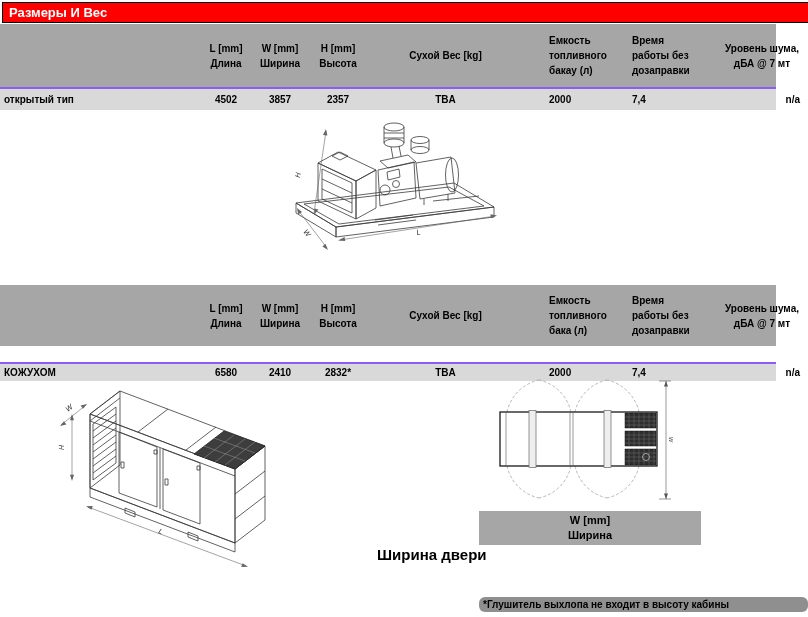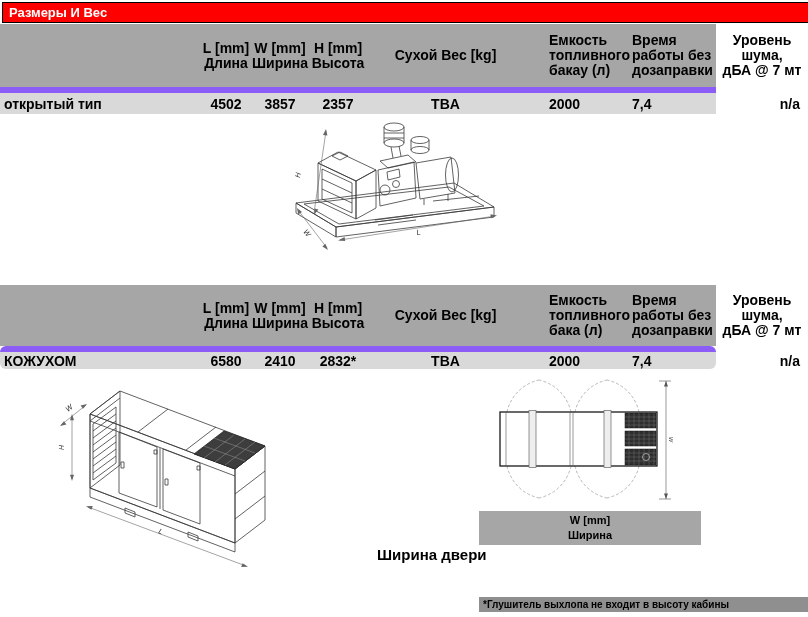--- a/index.html
+++ b/index.html
@@ -9,30 +9,30 @@
   }
   
   .title-bar {
     position:absolute; top:2px; left:2px; width:801px; height:19px;
     background:#fe0000; border:1px solid #000; color:#fff;
     font-size:13px; font-weight:bold; line-height:19px; padding-left:6px;
     box-sizing:content-box;
   }
   
   .t-head, .t-row {
-    position:absolute; left:0; width:716px; display:grid;
+    position:absolute; left:0; width:776px; display:grid;
     grid-template-columns:200px 52px 56px 60px 155px 105px 88px 92px;
-    font-size:14px; font-weight:bold; color:#000;
+    font-size:10px; font-weight:bold; color:#000;
   }
   .t-head { background:#a6a6a6; }
-  .t-row  { background:#d9d9d9; border-top:6px solid #8b5cf6; align-items:center; }
+  .t-row  { background:#d9d9d9; border-top:2px solid #8b5cf6; align-items:center; }
   .t-head--1 { top:24px;  height:63px; }
   .t-row--1  { top:87px;  height:21px; }
   .t-head--2 { top:285px; height:61px; }
-  .t-row--2  { top:346px; height:17px;border-radius:6px; }
+  .t-row--2  { top:362px; height:17px; }
   .hc { display:flex; flex-direction:column; justify-content:center; line-height:15px; }
   .hc.center { align-items:center; text-align:center; }
   .hc.left   { align-items:flex-start; text-align:left; }
   .pad-fuel  { padding-left:26px; }
   .pad-time  { padding-left:4px; }
   .vc.center { text-align:center; }
   .vc.label  { padding-left:4px; }
   .vc.right  { text-align:right; padding-right:8px; }
   
   .drawing { position:absolute; }
@@ -47,21 +47,21 @@
     position:absolute; left:479px; top:545px; width:222px; height:16px;
     background:#d9d9d9; text-align:center; font-size:11px; font-weight:bold; line-height:16px;
   }
   .door-label {
     position:absolute; left:377px; top:546px; font-size:15px; font-weight:bold;
   }
   
   .footnote {
     position:absolute; left:479px; top:597px; width:325px; height:15px;
     background:#8f8f8f; color:#000; font-size:10px; font-weight:bold;
-    line-height:15px; padding-left:4px;
+    line-height:15px; padding-left:4px;border-radius:6px;
   }
 </style>
 </head>
 <body>
 
 <div class="page">
 
   <div class="title-bar">Размеры И Вес</div>
 
   <div class="t-head t-head--1">

